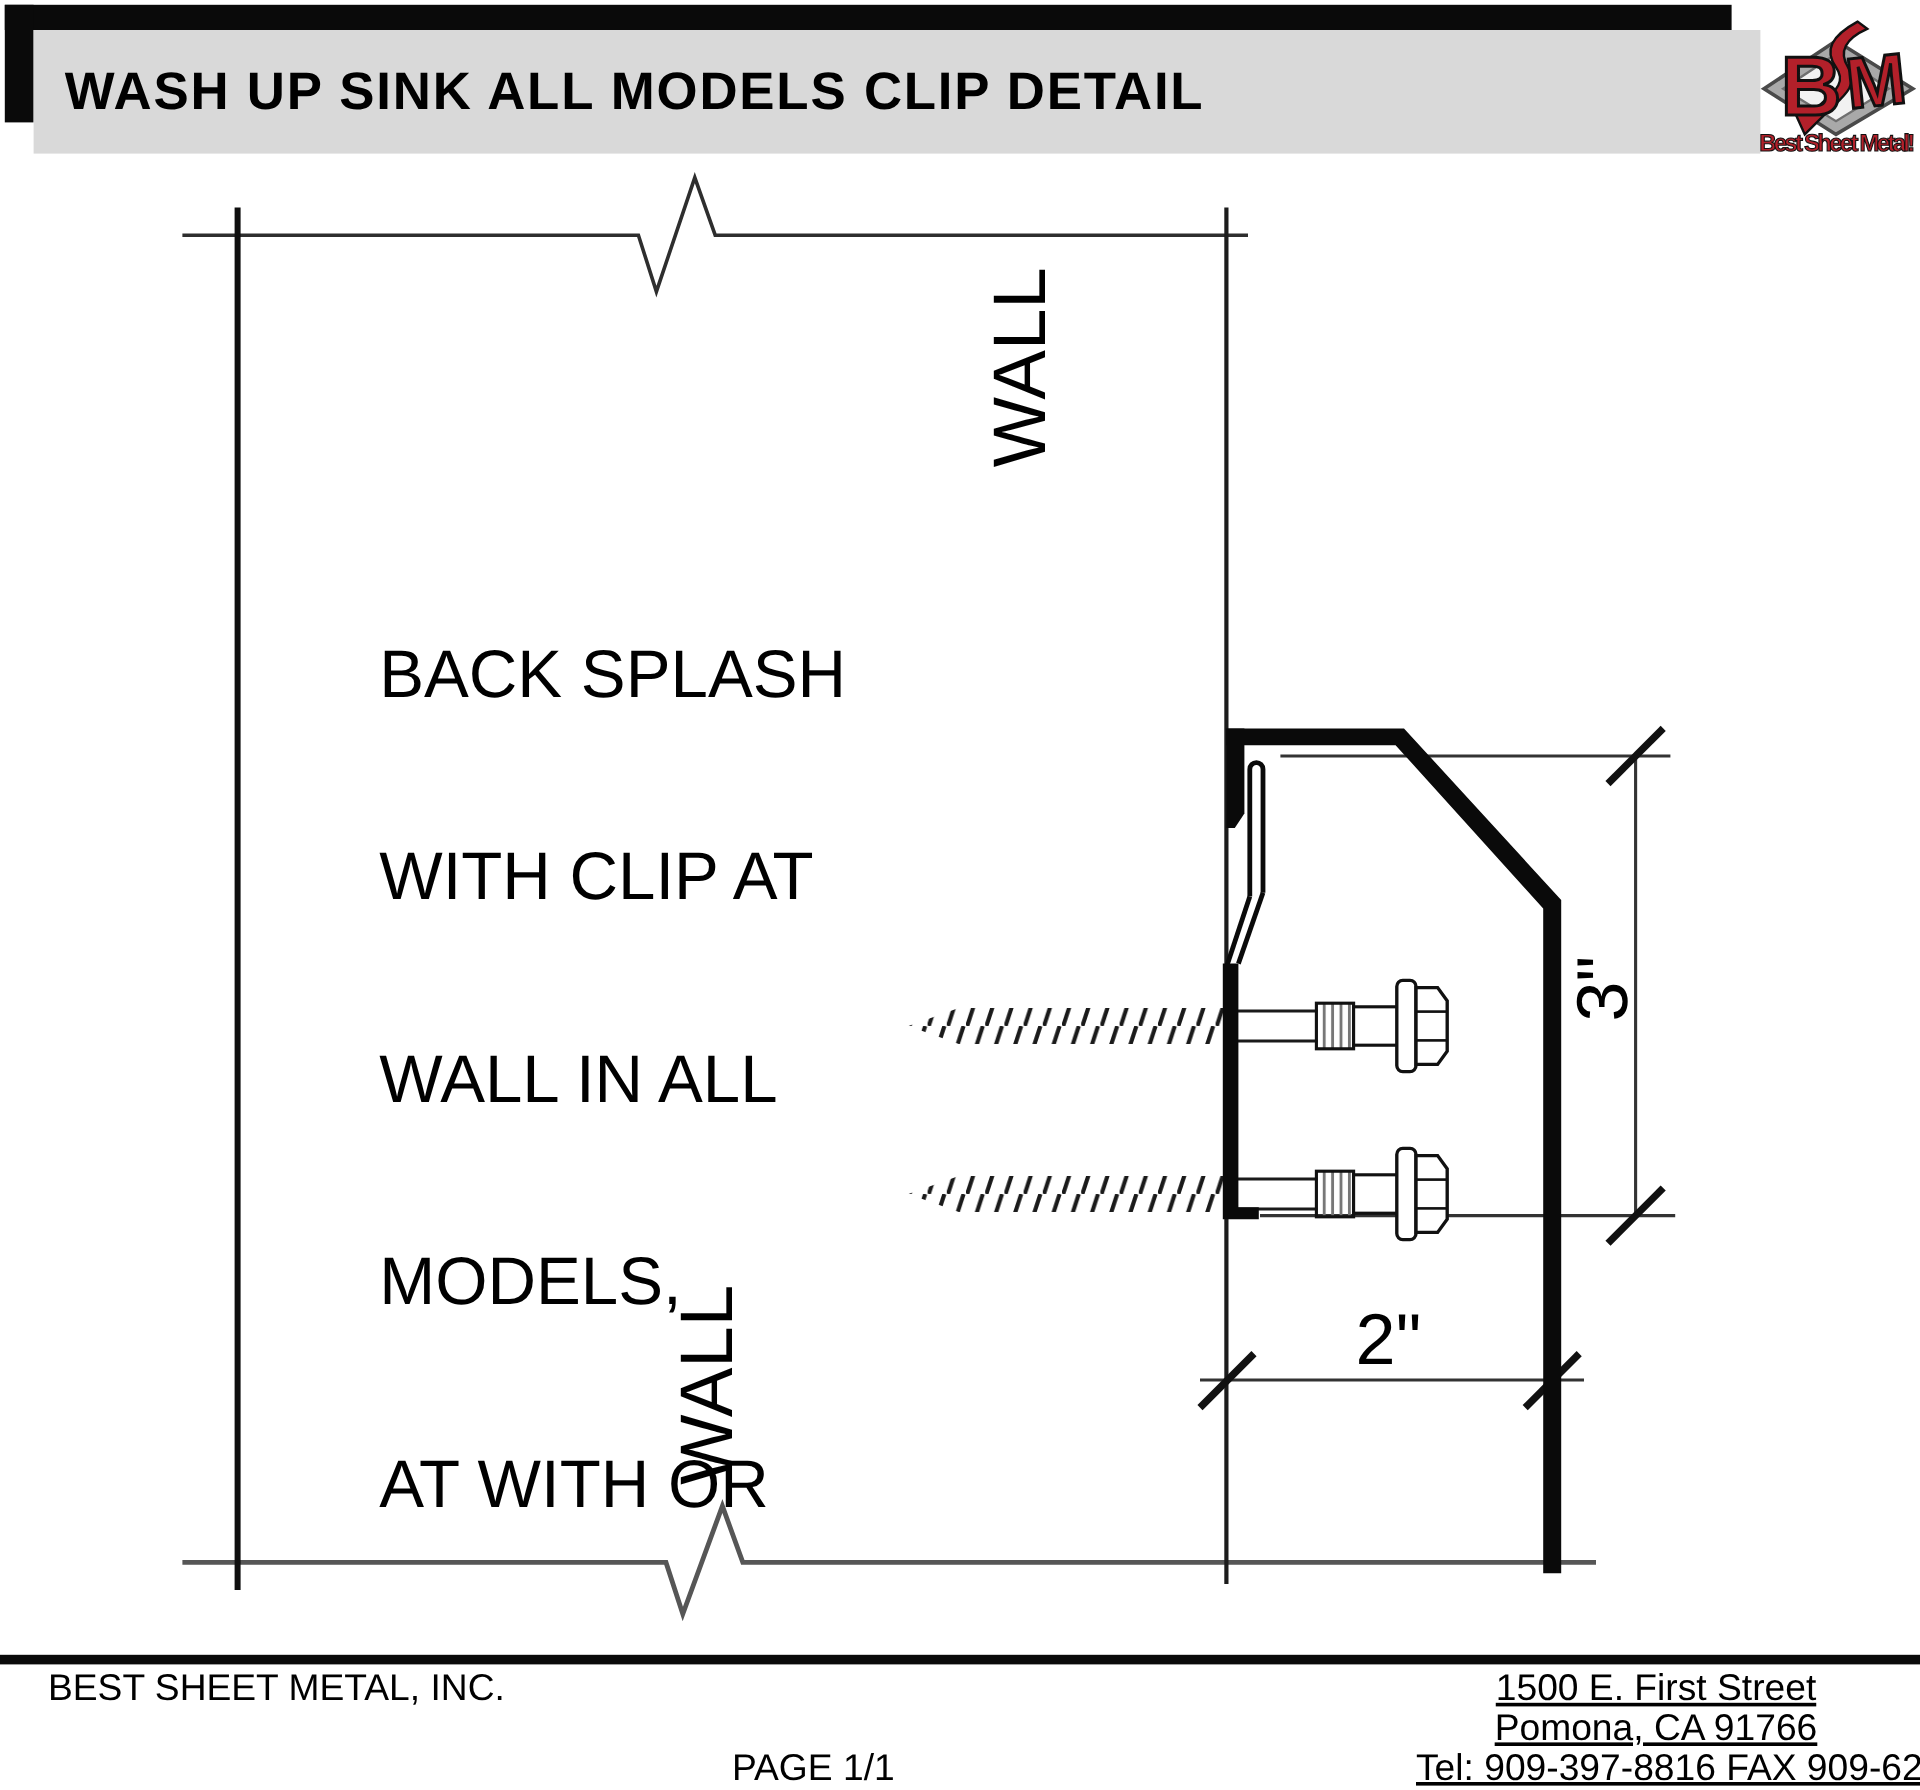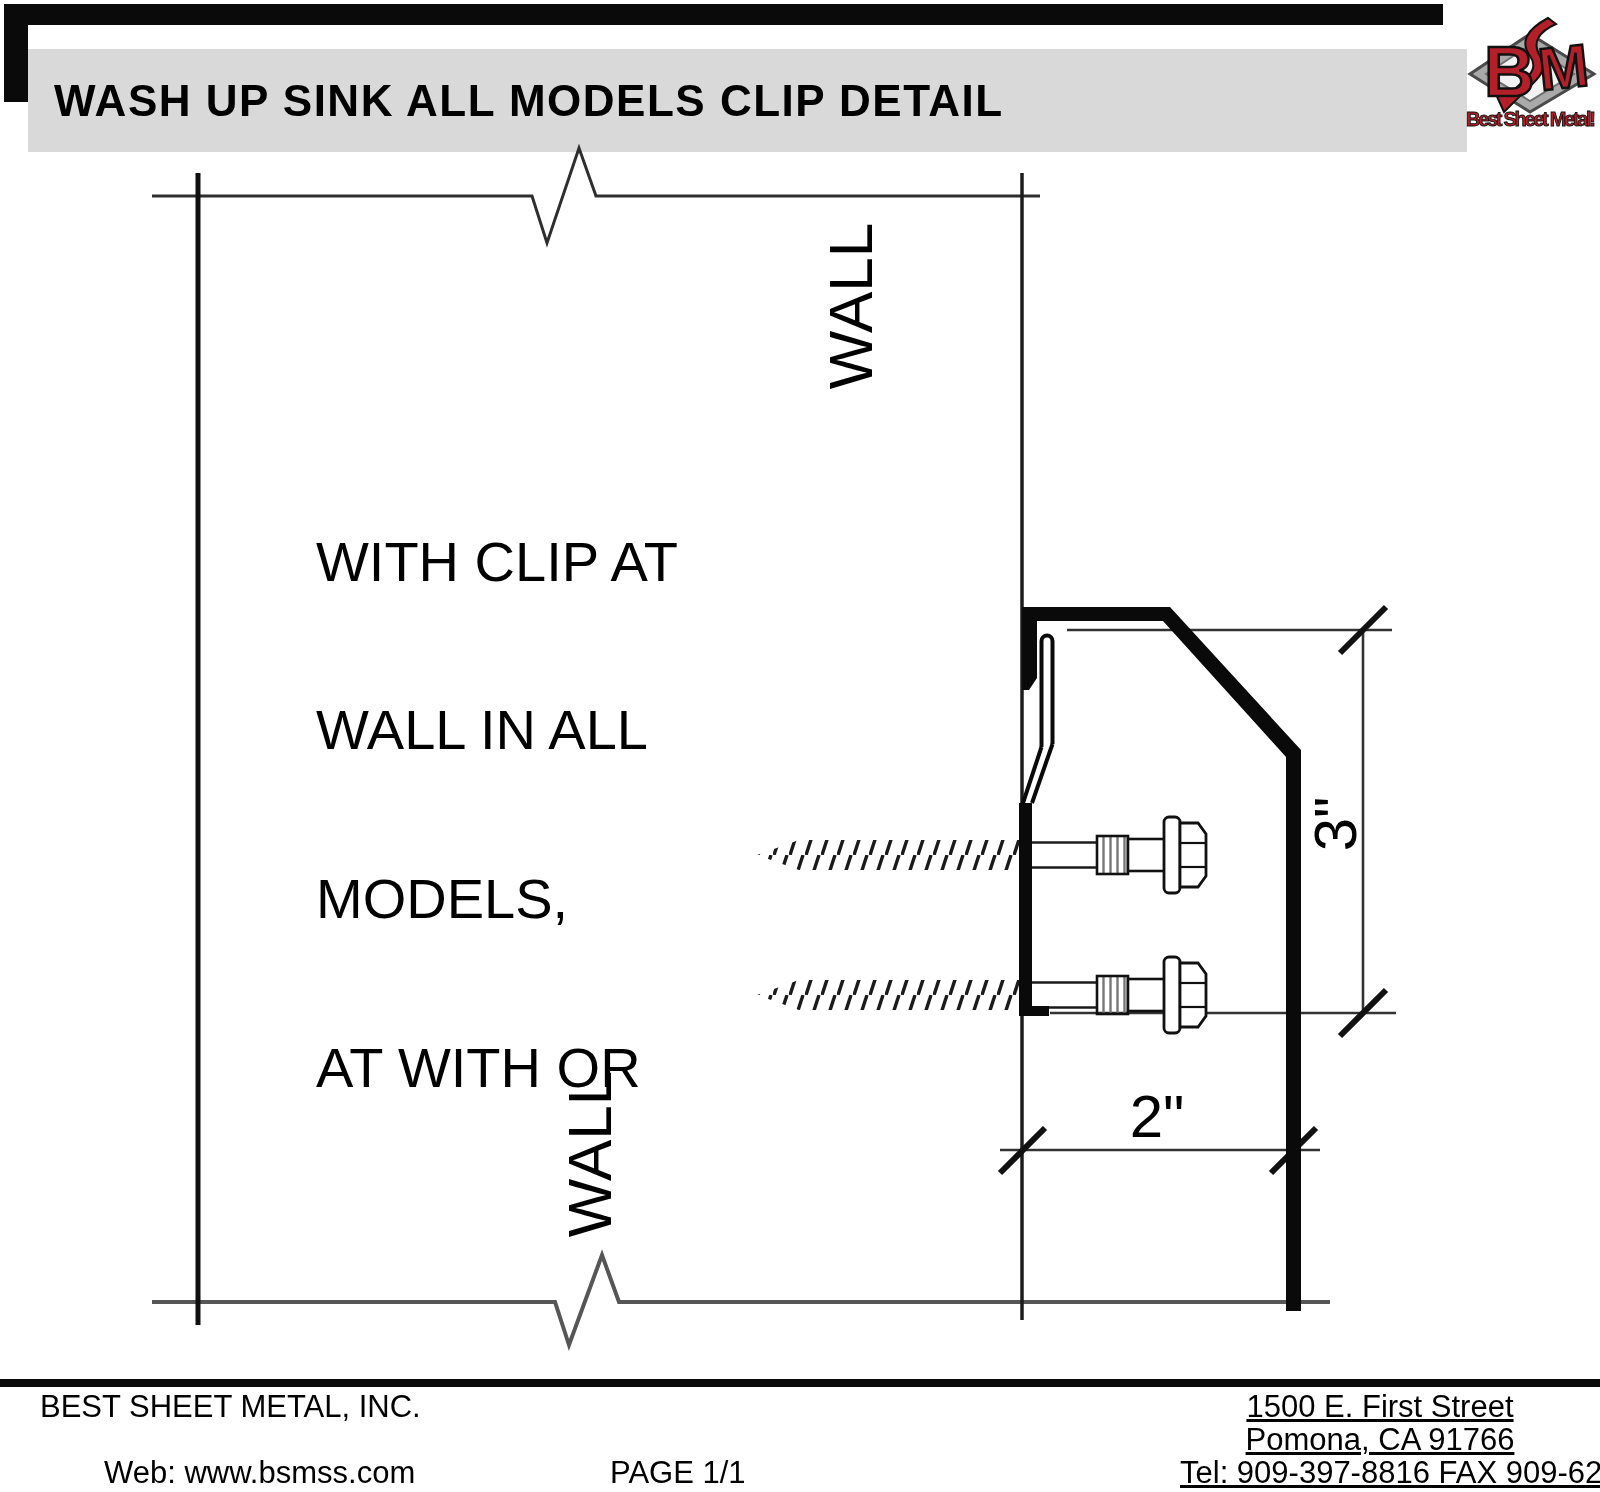--- a/index.html
+++ b/index.html
@@ -2,21 +2,21 @@
 <html><head>
 <meta charset="utf-8">
 <style>
   html,body{margin:0;padding:0;background:#fff;}
   .page{position:relative;width:1600px;height:1492px;background:#ffffff;overflow:hidden;
         font-family:"Liberation Sans","DejaVu Sans",sans-serif;color:#000;}
   
   .topbar{position:absolute;left:4px;top:4px;width:1439px;height:21px;background:#0a0a0a;}
   .leftbar{position:absolute;left:4px;top:4px;width:24px;height:98px;background:#0a0a0a;}
   .titlebar{position:absolute;left:28px;top:25px;width:1439px;height:103px;background:#d9d9d9;
-            display:flex;align-items:center;margin-top:24px;}
+            display:flex;align-items:center;}
   .title{font-size:44px;font-weight:bold;letter-spacing:1.5px;padding-left:26px;white-space:nowrap;}
   .logo{position:absolute;left:1464px;top:14px;width:136px;height:118px;}
   
   .draw{position:absolute;left:0;top:0;z-index:1;}
   .ovl{position:absolute;z-index:2;white-space:pre;}
   .note{left:316px;top:421px;font-size:56px;line-height:56.3px;letter-spacing:0;}
   .wall-label{width:220px;height:64px;line-height:64px;font-size:62px;text-align:center;
               transform:rotate(-90deg);}
   .wall-top{left:741px;top:274px;}
   .wall-bottom{left:480px;top:1122px;}
@@ -96,38 +96,38 @@
     <path d="M1041.5,747 L1041.5,641 A5.5,5.5 0 0 1 1052.5,641 L1052.5,744" fill="none" stroke="#0a0a0a" stroke-width="4"></path>
     <line x1="1041.5" y1="747" x2="1022" y2="806" stroke="#0a0a0a" stroke-width="4"></line>
     <line x1="1052.5" y1="744" x2="1032" y2="803" stroke="#0a0a0a" stroke-width="4"></line>
     <polygon points="1019,803 1032,803 1032,1006 1049,1006 1049,1016 1019,1016" fill="#0a0a0a"></polygon>
 
     <polygon points="1022,607 1170,607 1301,750 1301,1311 1286,1311 1286,757 1163,621 1022,621" fill="#0a0a0a"></polygon>
     <polygon points="1022,607 1037,607 1037,678 1029,690 1022,690" fill="#0a0a0a"></polygon>
   </svg>
 
   <div class="ovl note">
+    <div>BACK SPLASH</div>
     <div>WITH CLIP AT</div>
     <div>WALL IN ALL</div>
     <div>MODELS,</div>
     <div>AT WITH OR</div>
     
     
     
     
   </div>
 
   <div class="ovl wall-label wall-top">WALL</div>
   <div class="ovl wall-label wall-bottom">WALL</div>
   <div class="ovl dim dim-3">3"</div>
   <div class="ovl dim dim-2">2"</div>
 
   <div class="footrule"></div>
   <div class="ft ft-company">BEST SHEET METAL, INC.</div>
-  <div class="ft ft-web">Web: www.bsmss.com</div>
   <div class="ft ft-page">PAGE 1/1</div>
   <div class="ft ft-right">
     <div>1500 E. First Street</div>
     <div>Pomona, CA 91766</div>
     <div>Tel: 909-397-8816 FAX 909-622-3286</div>
   </div>
 
 </div>
 
 </body></html>

